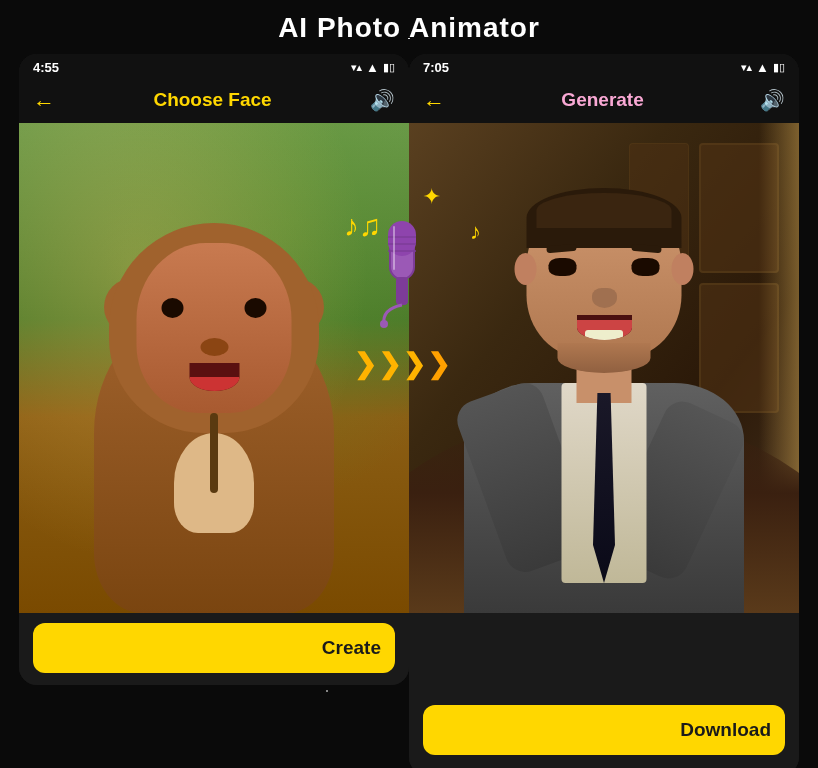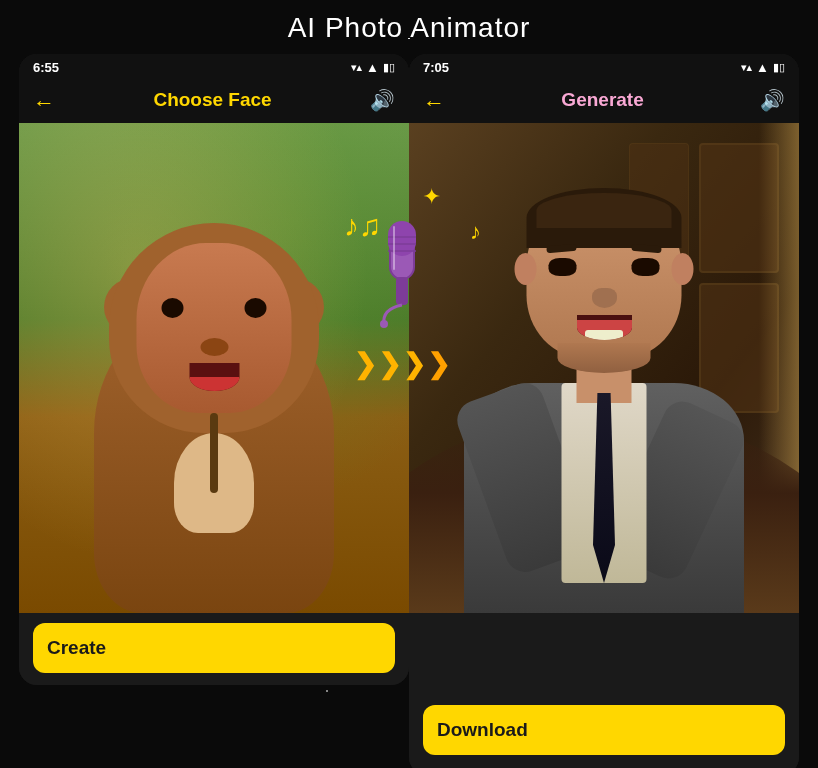--- a/index.html
+++ b/index.html
@@ -35,21 +35,21 @@
                   radial-gradient(circle at 60% 85%, rgba(255,255,255,0.7) 1px, transparent 1px),
                   radial-gradient(circle at 30% 70%, rgba(255,255,255,0.4) 1px, transparent 1px),
                   radial-gradient(circle at 70% 60%, rgba(255,255,255,0.5) 1px, transparent 1px);
       pointer-events: none;
       z-index: 0;
     }
 
     .page-title {
       color: white;
       font-size: 28px;
-      font-weight: 400;
+      font-weight: 700;
       text-align: center;
       margin-top: 12px;
       margin-bottom: 10px;
       z-index: 1;
       position: relative;
       letter-spacing: 1px;
     }
 
     .phones-container {
       display: flex;
@@ -205,34 +205,34 @@
     .action-btn {
       width: 100%;
       background: #FFD700;
       border: none;
       border-radius: 12px;
       padding: 14px;
       color: #1a1a1a;
       font-size: 19px;
       font-weight: 800;
       cursor: pointer;
-      text-align: left;
+      text-align: right;
     }
   </style>
 </head>
 <body>
 
 <h1 class="page-title">AI Photo Animator</h1>
 
 <div class="phones-container">
 
   <div class="phone-card">
 
     <div class="status-bar">
-      <span class="status-time">6:55</span>
+      <span class="status-time">4:55</span>
       <div class="status-icons">
         <span style="color:white;font-size:11px;">▾▴</span>
         <span style="color:white;font-size:13px;">▲</span>
         <span style="color:white;font-size:11px;">▮▯</span>
       </div>
     </div>
 
     <div class="top-bar">
       <span class="back-btn">←</span>
       <span class="top-bar-title">Choose Face</span>

